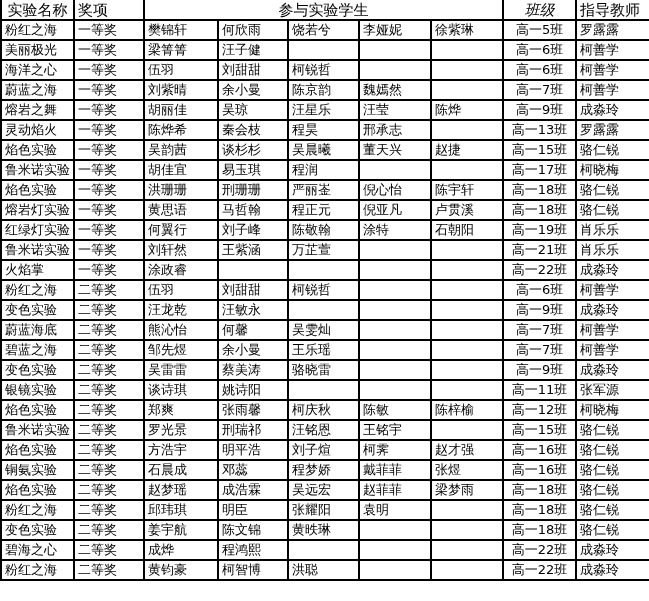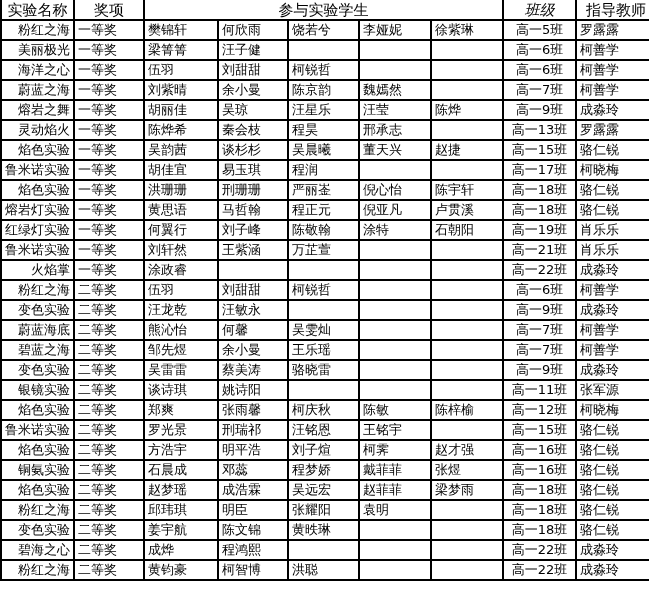--- a/index.html
+++ b/index.html
@@ -25,25 +25,25 @@
     color: #000;
     font-size: 13px;
     line-height: 16px;
     white-space: nowrap;
     overflow: hidden;
     vertical-align: middle;
   }
   .grid thead th { border-top: none; font-size: 15px; margin-top: 24px; }
   
   .h-experiment { text-align: center; }
-  .h-award     { text-align: center; }
+  .h-award     { text-align: left; }
   .h-students  { text-align: center; }
   .h-class     { text-align: center; font-style: italic; }
-  .h-teacher   { text-align: right; }
-  .c-experiment { text-align: right; }
+  .h-teacher   { text-align: left; }
+  .c-experiment { text-align: left; }
   .c-award      { text-align: left; }
   .c-student    { text-align: left; }
   .c-class      { text-align: center; }
   .c-teacher    { text-align: left; }
 </style>
 </head>
 <body>
 
 <table class="grid">
   <colgroup>

